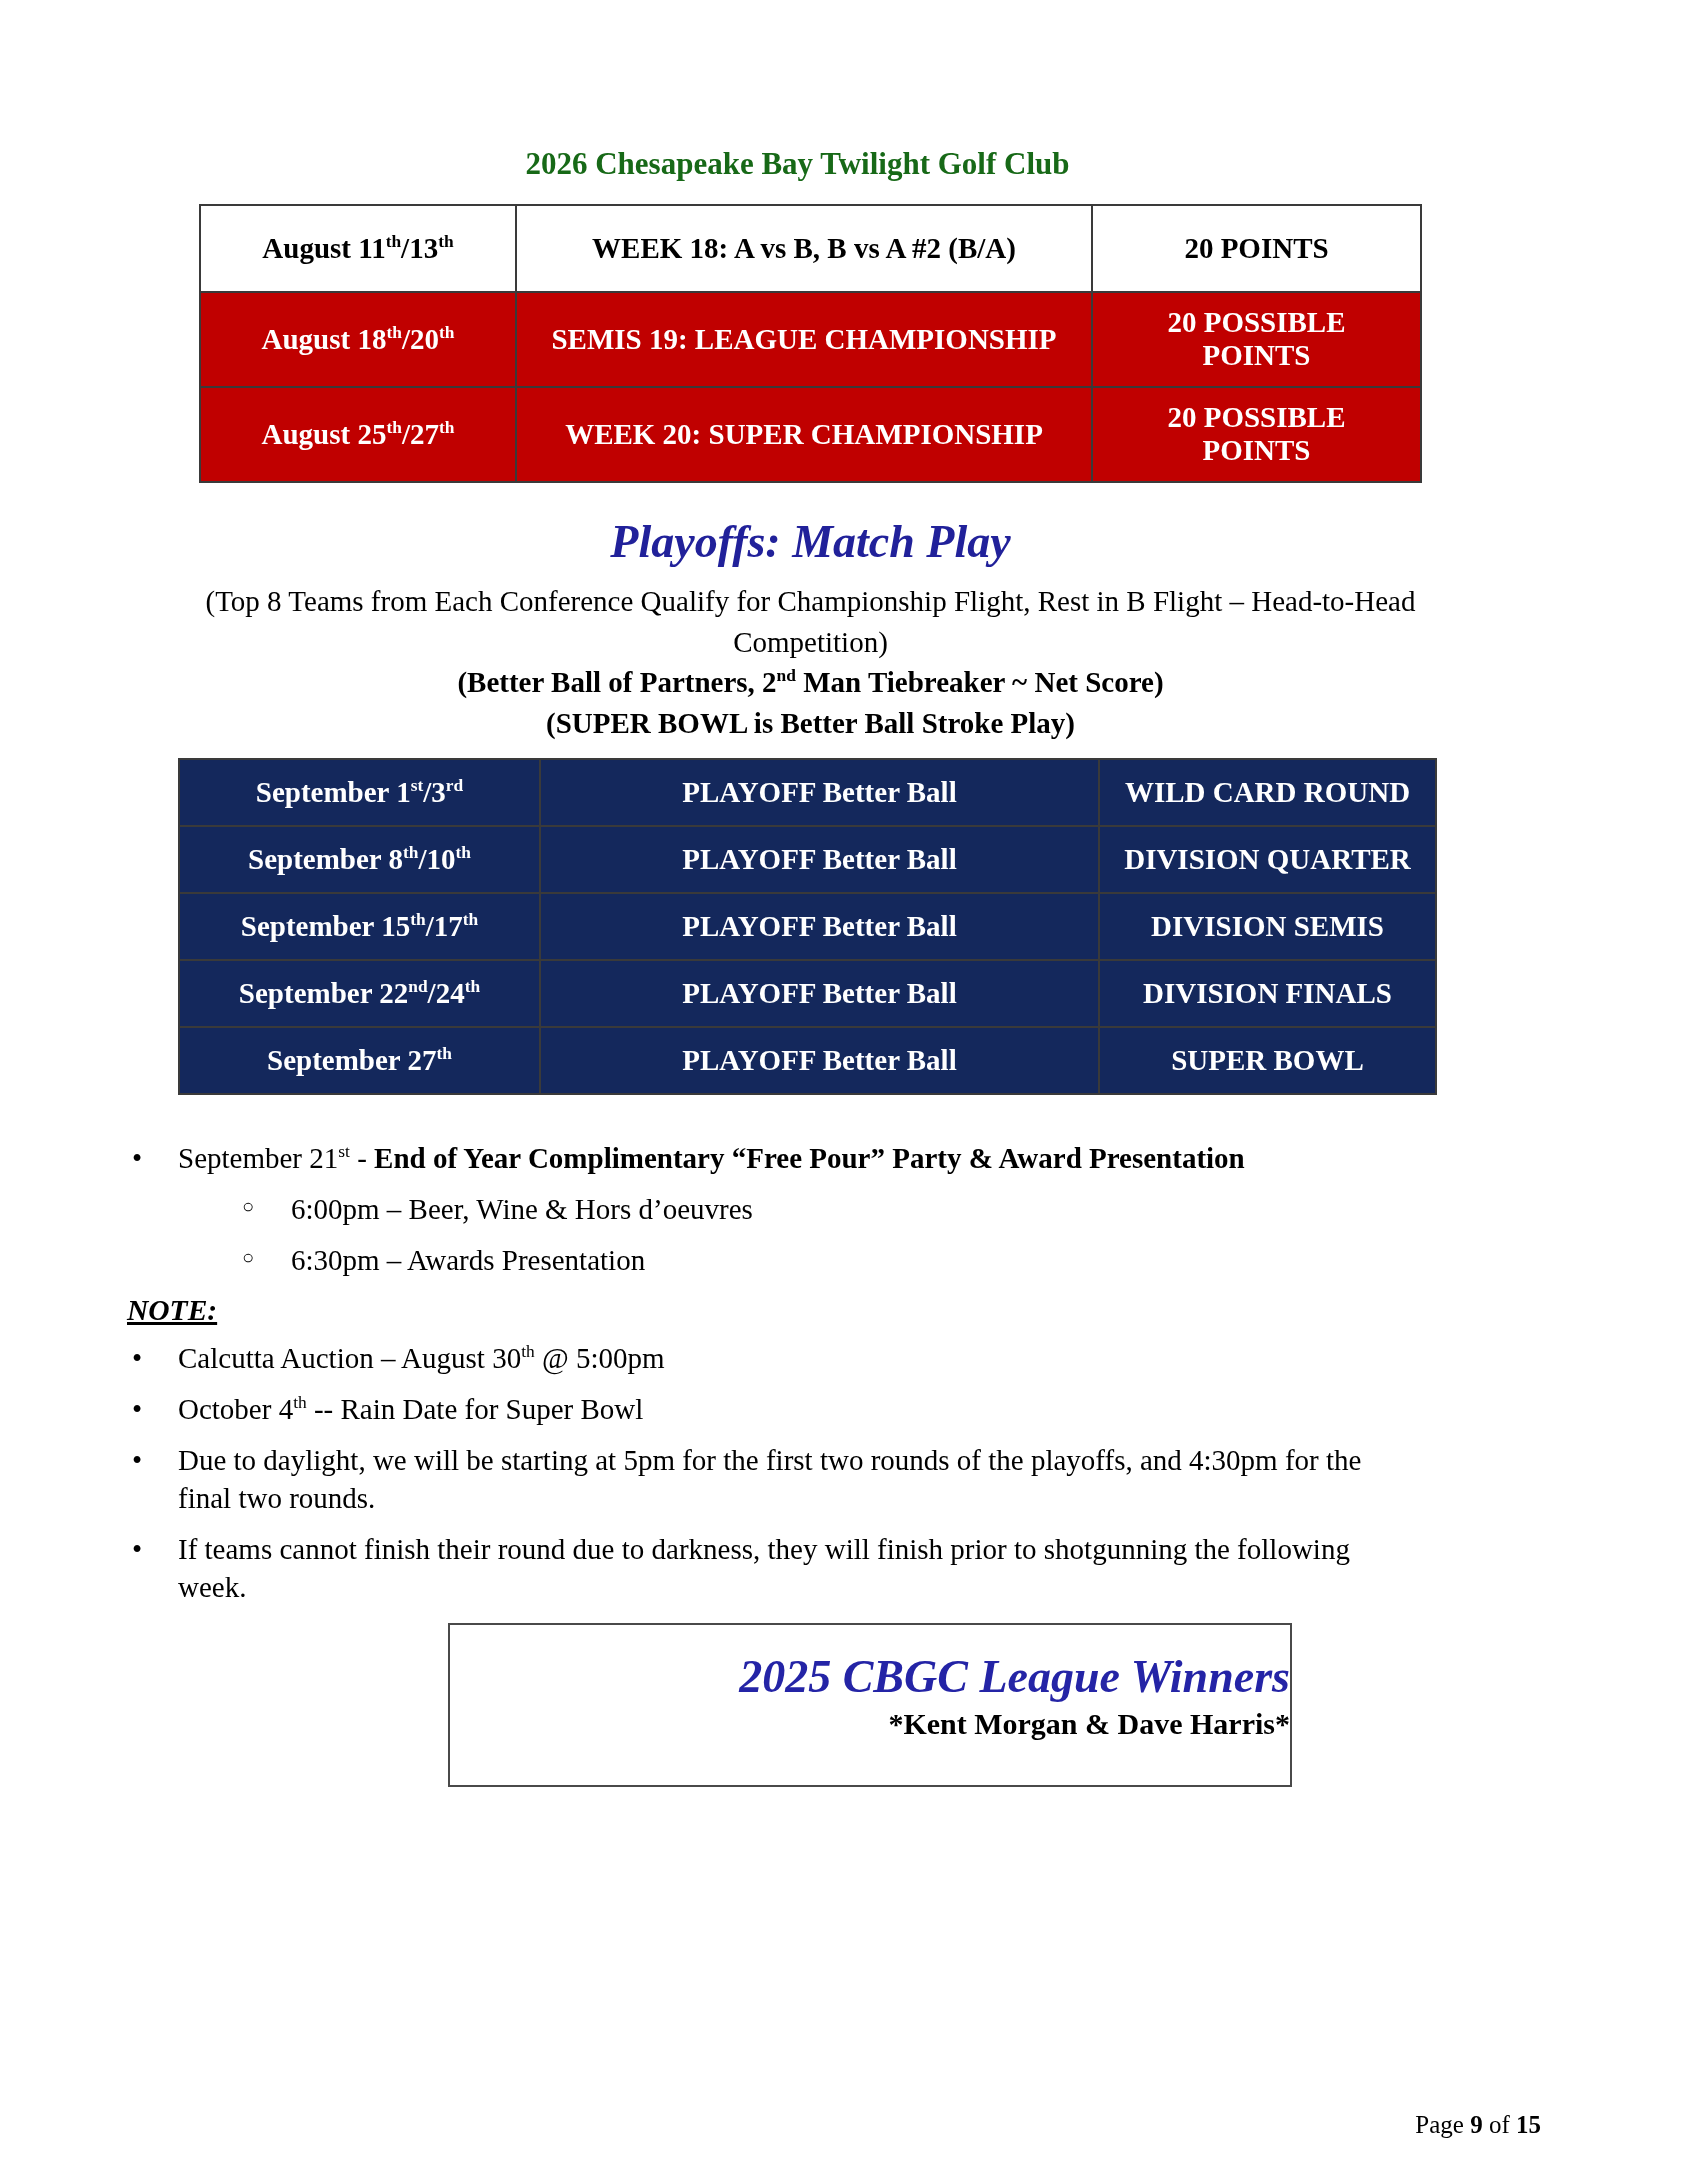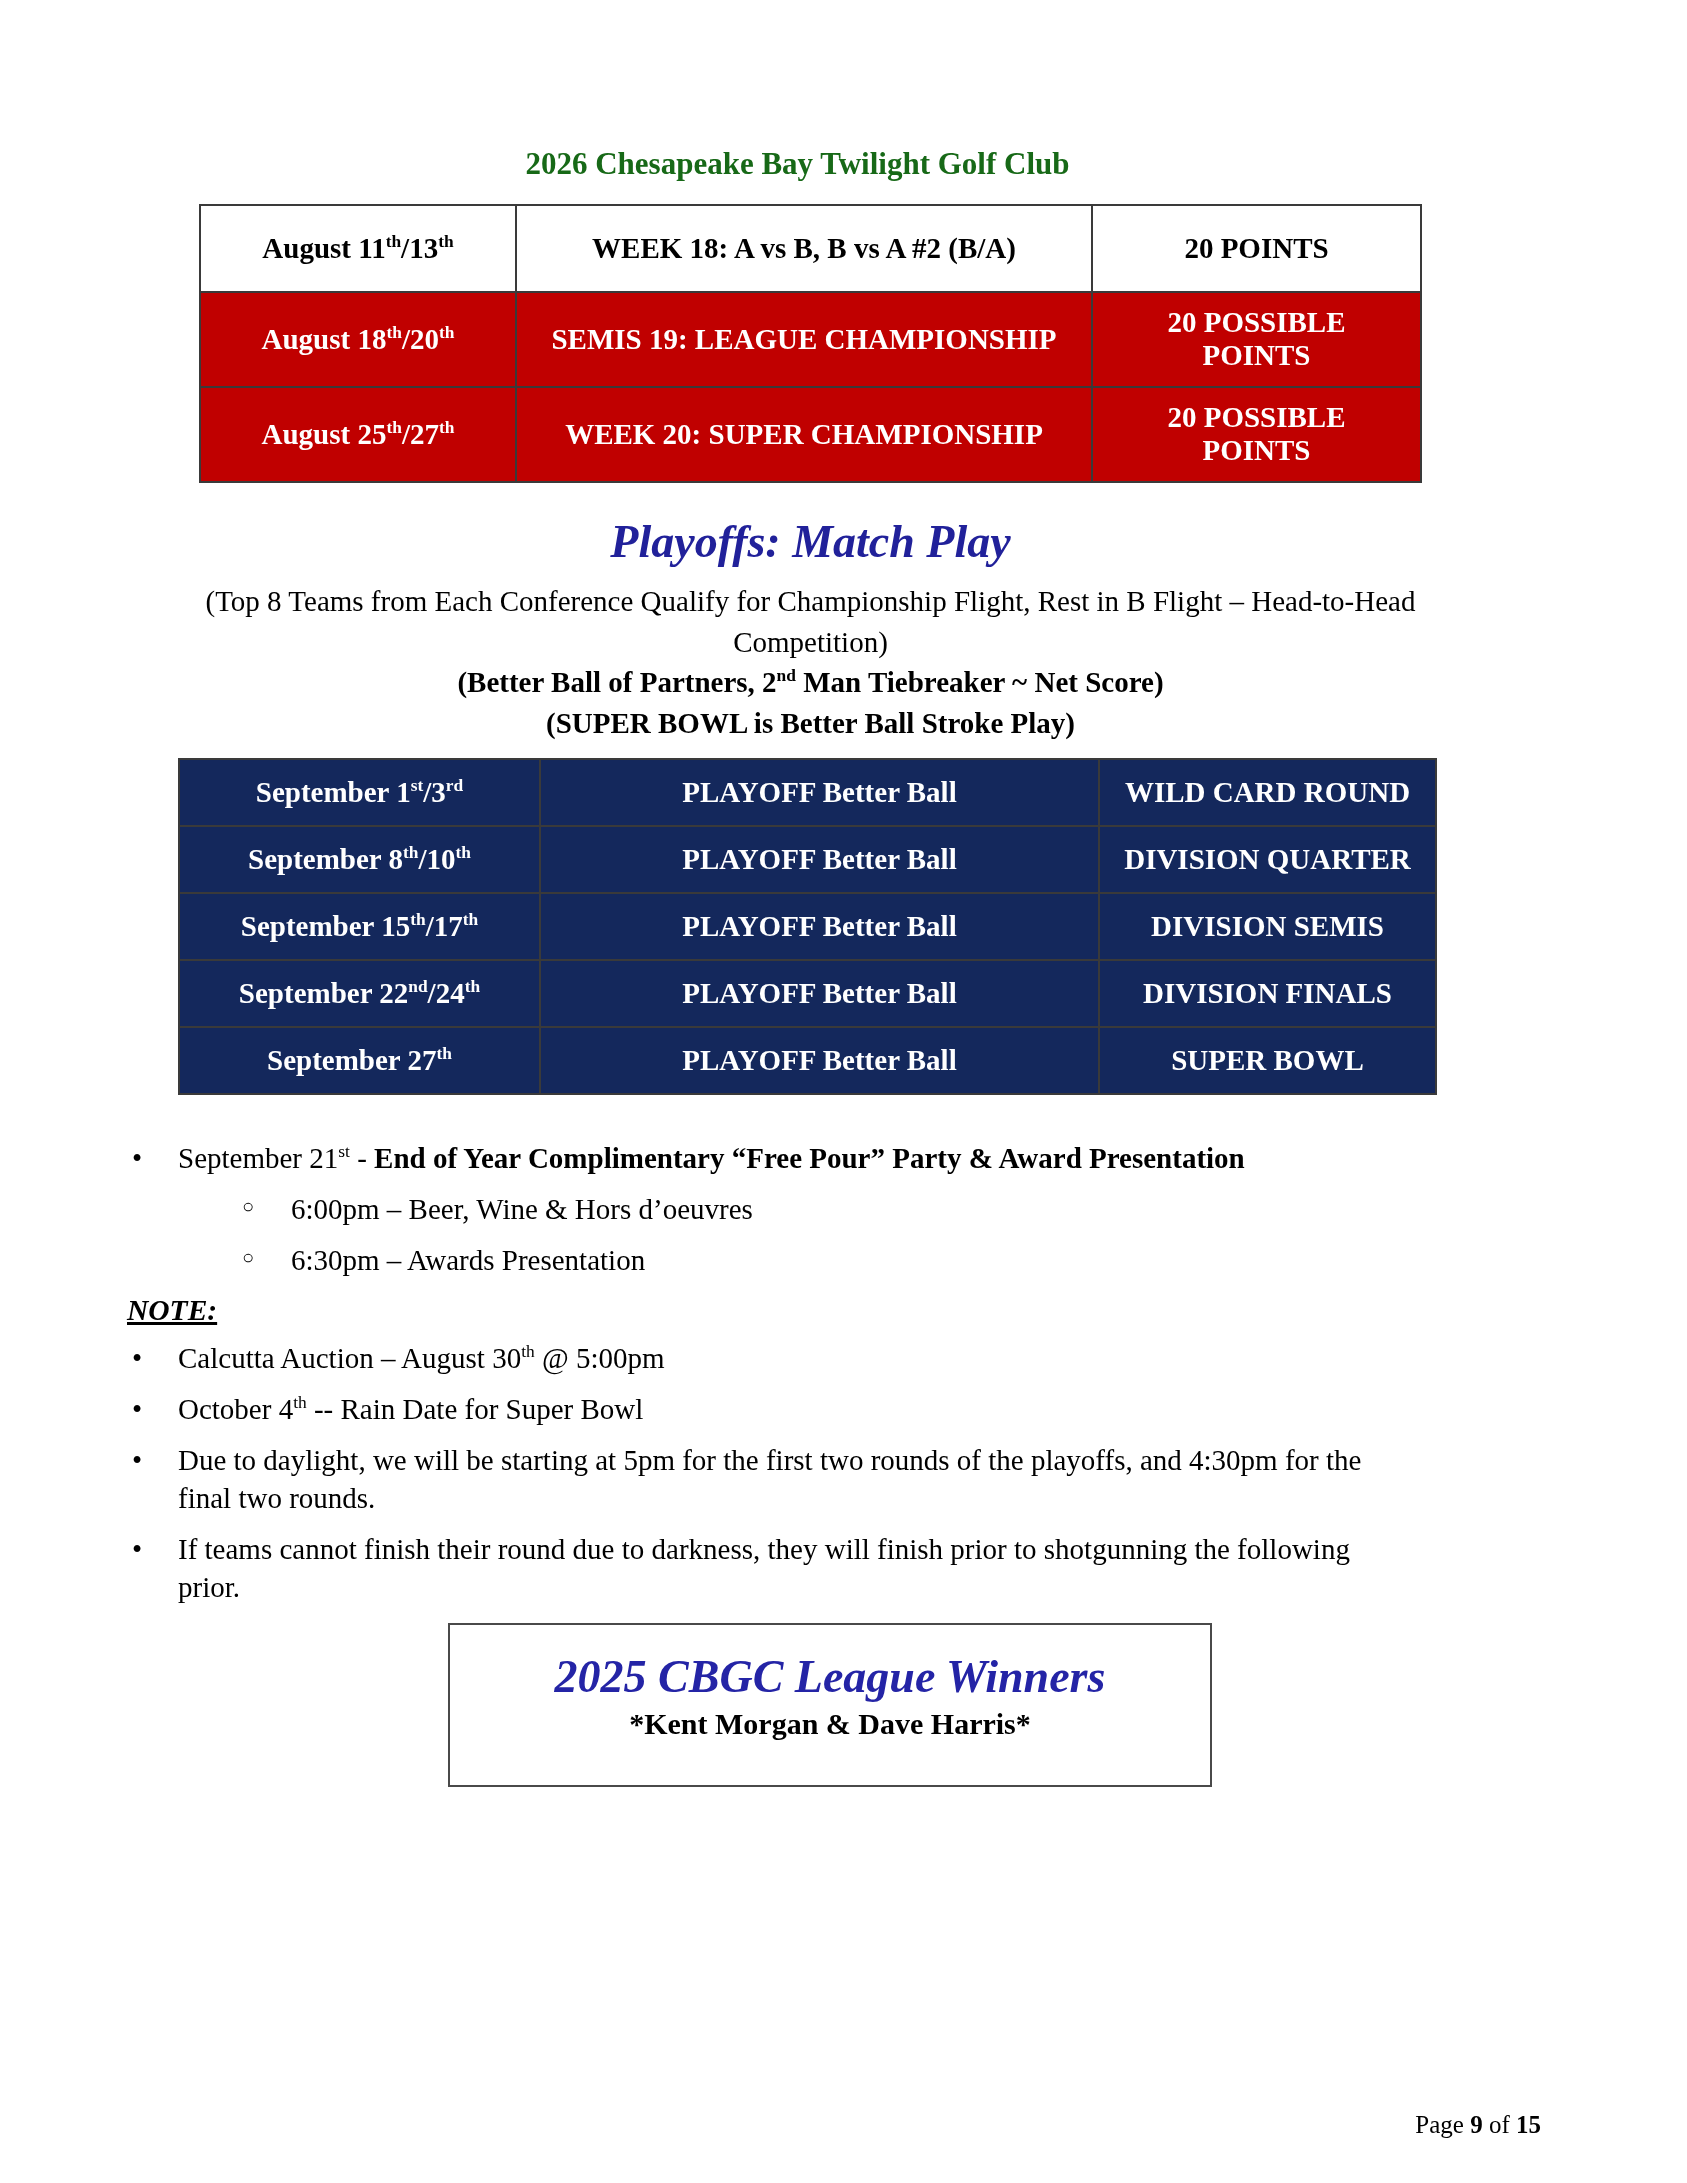--- a/index.html
+++ b/index.html
@@ -79,23 +79,23 @@
     font-style:italic;
     font-size:29.5px;
     display:inline-block;
     text-decoration:underline;
     text-decoration-thickness:2.5px;
     margin:1.7px 0 11.8px 0;
   }
 
   .winners-box {
     margin:17px 12px 0 321px;
-    width:764px;
+    width:844px;
     border:2.5px solid #4a4a4a;
-    text-align:center;
+    text-align:right;
     padding:20px 0 44px 0;
     box-sizing:border-box;
   }
   .winners-title {
     color:#2424A6;
     font-style:italic;
     font-weight:bold;
     font-size:46px;
     margin:5px 0 3.4px 0;
   }
@@ -215,21 +215,21 @@
       <span class="btext"><span>October 4</span><sup>th</sup><span> -- Rain Date for Super Bowl</span></span>
     </div>
 
     <div class="bitem">
       <span class="bullet">•</span>
       <span class="btext"><span>Due to daylight, we will be starting at 5pm for the first two rounds of the playoffs, and 4:30pm for the</span><br><span>final two rounds.</span></span>
     </div>
 
     <div class="bitem">
       <span class="bullet">•</span>
-      <span class="btext"><span>If teams cannot finish their round due to darkness, they will finish prior to shotgunning the following</span><br><span>prior.</span></span>
+      <span class="btext"><span>If teams cannot finish their round due to darkness, they will finish prior to shotgunning the following</span><br><span>week.</span></span>
     </div>
 
   </div>
 
   <div class="winners-box">
     <h3 class="winners-title">2025 CBGC League Winners</h3>
     <p class="winners-names">*Kent Morgan &amp; Dave Harris*</p>
   </div>
 
   <div class="page-footer"><span>Page </span><span class="seg-b">9</span><span> of </span><span class="seg-b">15</span></div>

